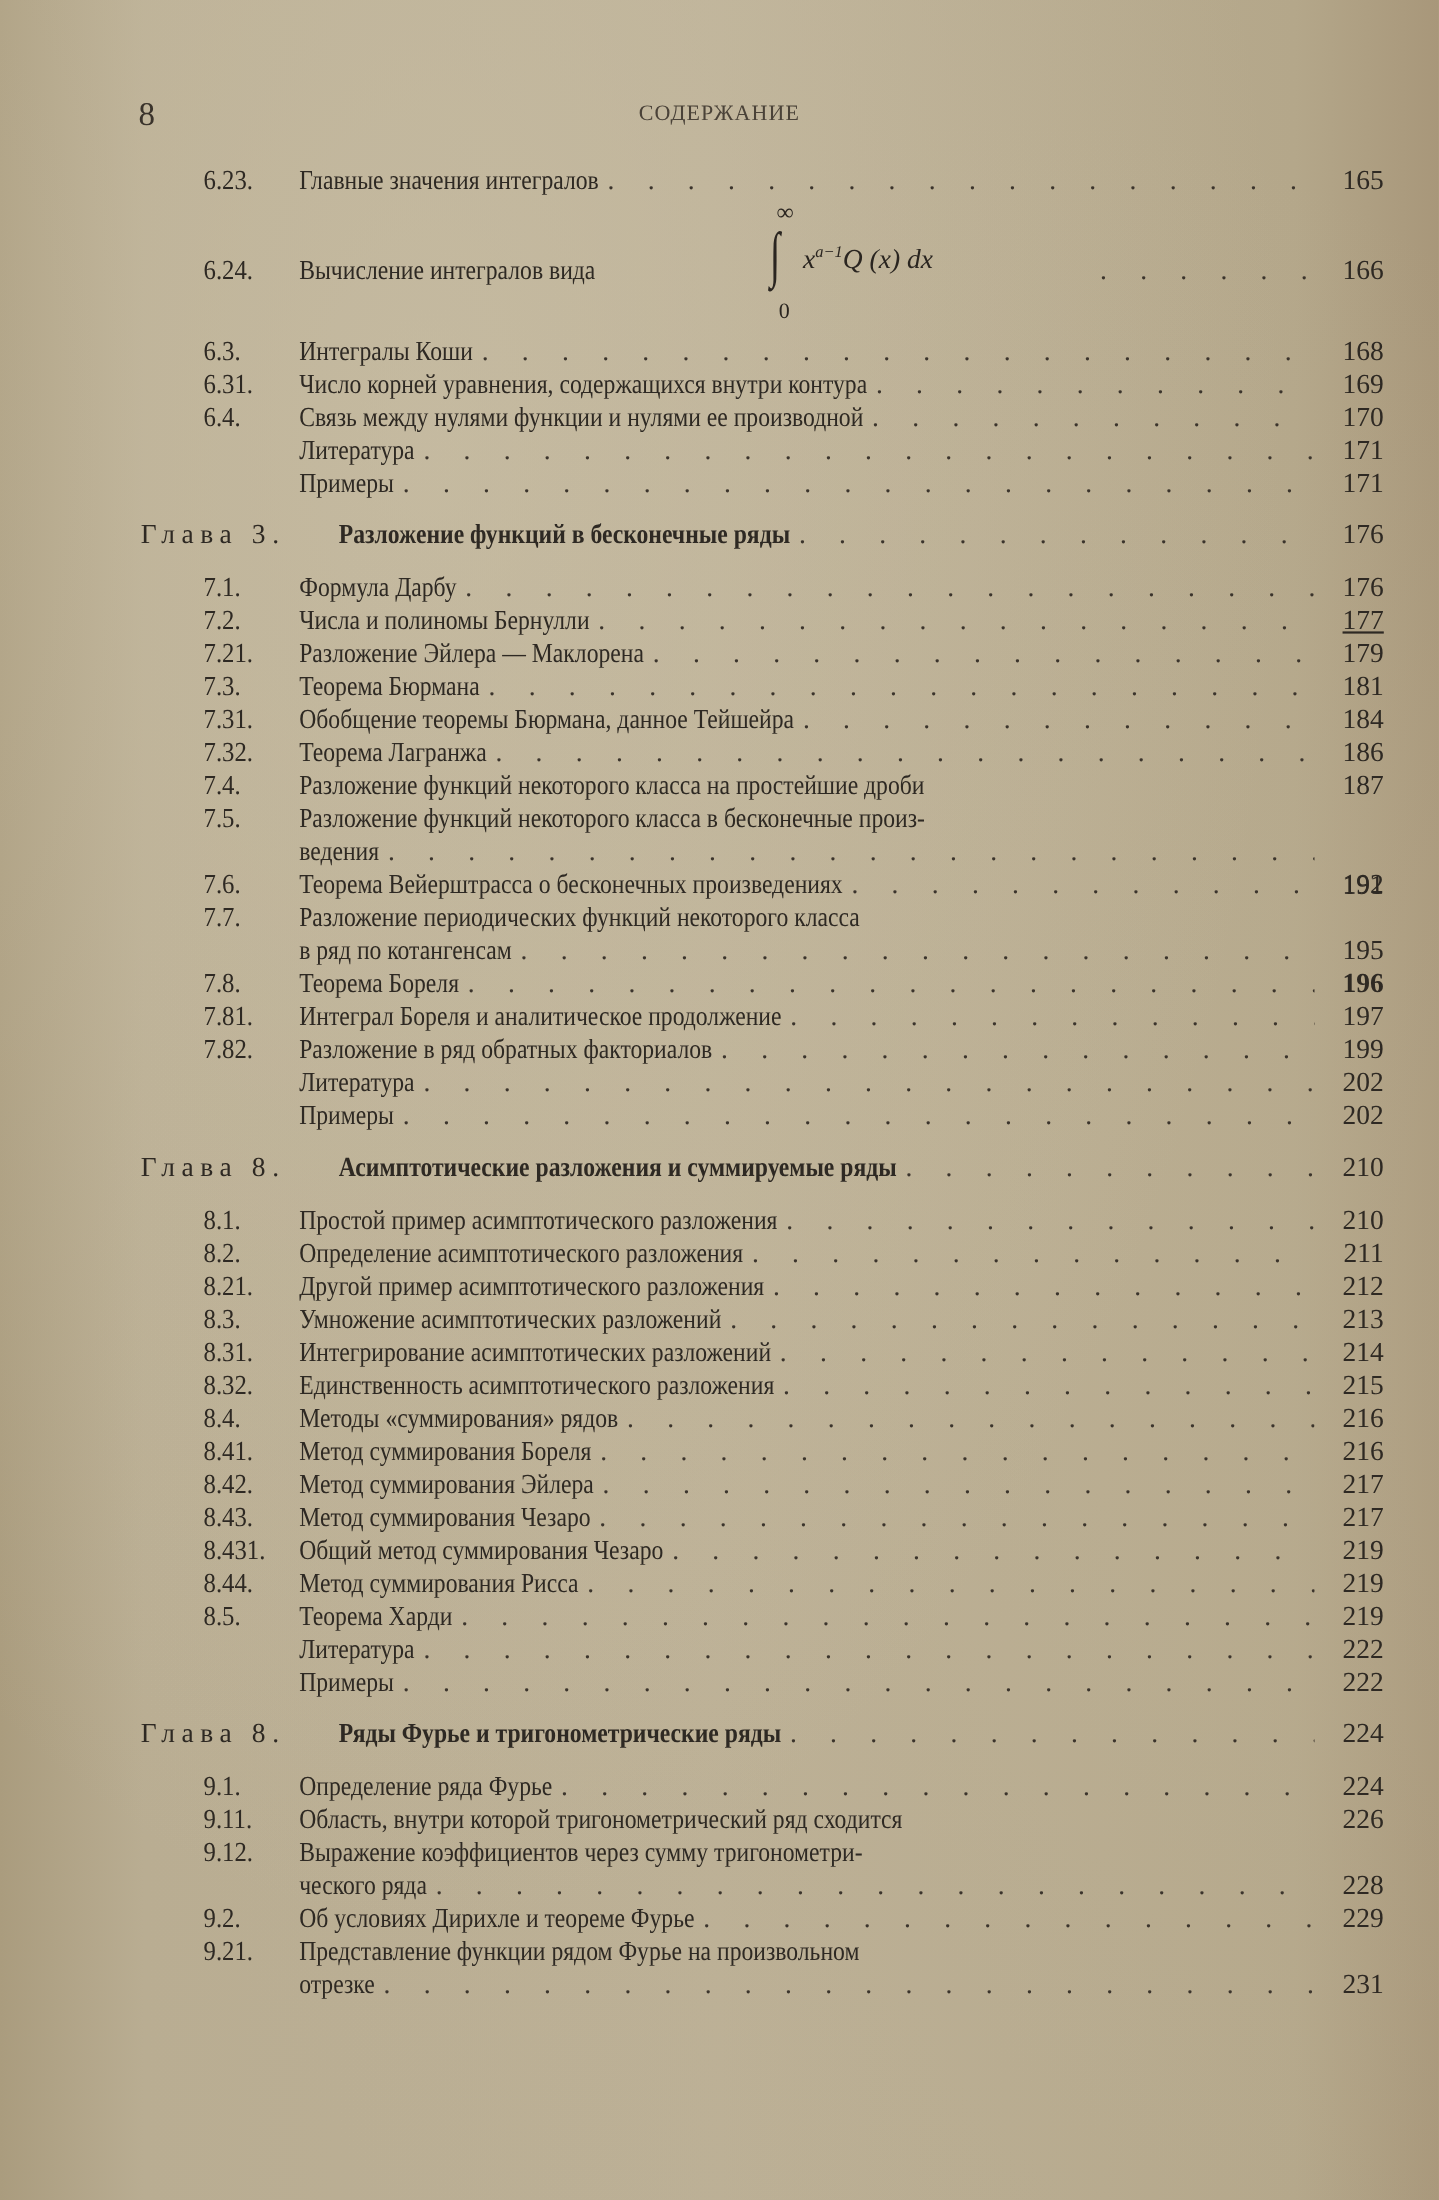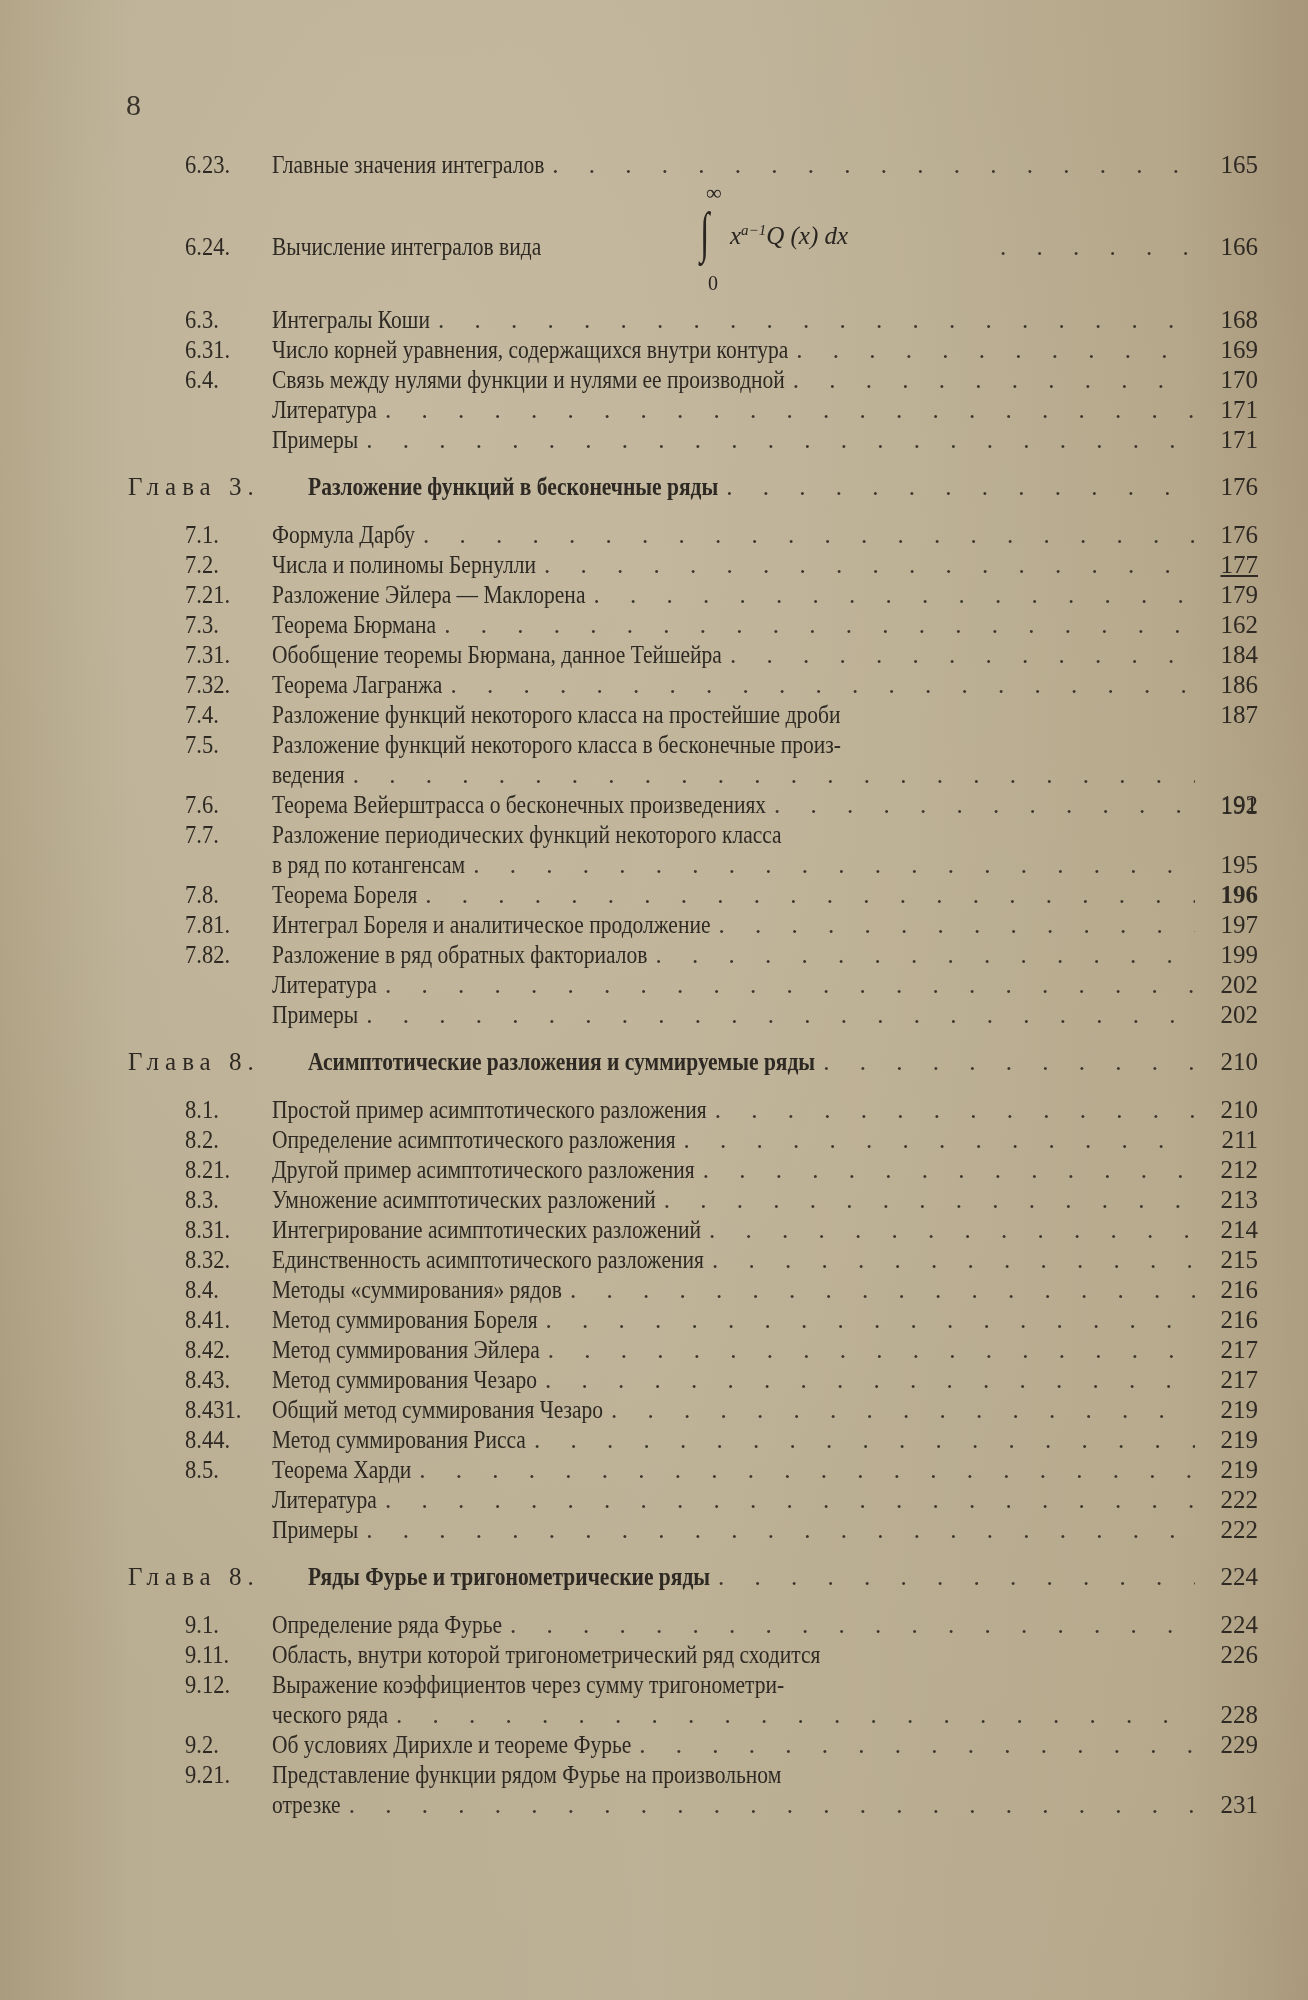--- a/index.html
+++ b/index.html
@@ -32,20 +32,21 @@
     .integral .lower { position: absolute; left: 8px; top: 92px; font-size: 20px; }
     .integral .expr { position: absolute; left: 30px; top: 42px; font-size: 25px; font-style: italic; white-space: nowrap; }
     .integral .expr sup { font-size: 15px; margin-top: 34px; }
     .dotfill { position: absolute; height: 30px; line-height: 30px; font-size: 25px; overflow: hidden; white-space: nowrap; letter-spacing: 12px; color: #3b342c; }
   </style>
 </head>
 <body>
 
 <div class="page">
   <div class="page-number">8</div>
+  <div class="running-head">СОДЕРЖАНИЕ</div>
 
   <div class="toc" id="toc">
       <div>
         <span class="line" style="left: 185px; top: 150px; transform: scaleX(0.9); transform-origin: 0px 0px;">6.23.</span>
         <span class="line" style="left: 272px; top: 150px; transform: scaleX(0.86); transform-origin: 0px 0px;">Главные значения интегралов</span>
         <span class="dotfill" style="left: 552.311px; top: 150px; width: 642.689px;">. . . . . . . . . . . . . . . . . . . . . . . . . . . . . . . . . . . . . . . . . . . . . . . . . . . . . . . .</span>
         <span class="pg" style="top: 150px;">165</span>
       </div>
       <div>
         <span class="line" style="left: 185px; top: 232px; transform: scaleX(0.9); transform-origin: 0px 0px;">6.24.</span>
@@ -102,21 +103,21 @@
       <div>
         <span class="line" style="left: 185px; top: 580px; transform: scaleX(0.9); transform-origin: 0px 0px;">7.21.</span>
         <span class="line" style="left: 272px; top: 580px; transform: scaleX(0.86); transform-origin: 0px 0px;">Разложение Эйлера — Маклорена</span>
         <span class="dotfill" style="left: 593.43px; top: 580px; width: 601.57px;">. . . . . . . . . . . . . . . . . . . . . . . . . . . . . . . . . . . . . . . . . . . . . . . . . . . . . . . .</span>
         <span class="pg" style="top: 580px;">179</span>
       </div>
       <div>
         <span class="line" style="left: 185px; top: 610px; transform: scaleX(0.9); transform-origin: 0px 0px;">7.3.</span>
         <span class="line" style="left: 272px; top: 610px; transform: scaleX(0.86); transform-origin: 0px 0px;">Теорема Бюрмана</span>
         <span class="dotfill" style="left: 444.166px; top: 610px; width: 750.834px;">. . . . . . . . . . . . . . . . . . . . . . . . . . . . . . . . . . . . . . . . . . . . . . . . . . . . . . . .</span>
-        <span class="pg" style="top: 610px;">162</span>
+        <span class="pg" style="top: 610px;">181</span>
       </div>
       <div>
         <span class="line" style="left: 185px; top: 640px; transform: scaleX(0.9); transform-origin: 0px 0px;">7.31.</span>
         <span class="line" style="left: 272px; top: 640px; transform: scaleX(0.86); transform-origin: 0px 0px;">Обобщение теоремы Бюрмана, данное Тейшейра</span>
         <span class="dotfill" style="left: 729.914px; top: 640px; width: 465.086px;">. . . . . . . . . . . . . . . . . . . . . . . . . . . . . . . . . . . . . . . . . . . . . . . . . . . . . . . .</span>
         <span class="pg" style="top: 640px;">184</span>
       </div>
       <div>
         <span class="line" style="left: 185px; top: 670px; transform: scaleX(0.9); transform-origin: 0px 0px;">7.32.</span>
         <span class="line" style="left: 272px; top: 670px; transform: scaleX(0.86); transform-origin: 0px 0px;">Теорема Лагранжа</span>

